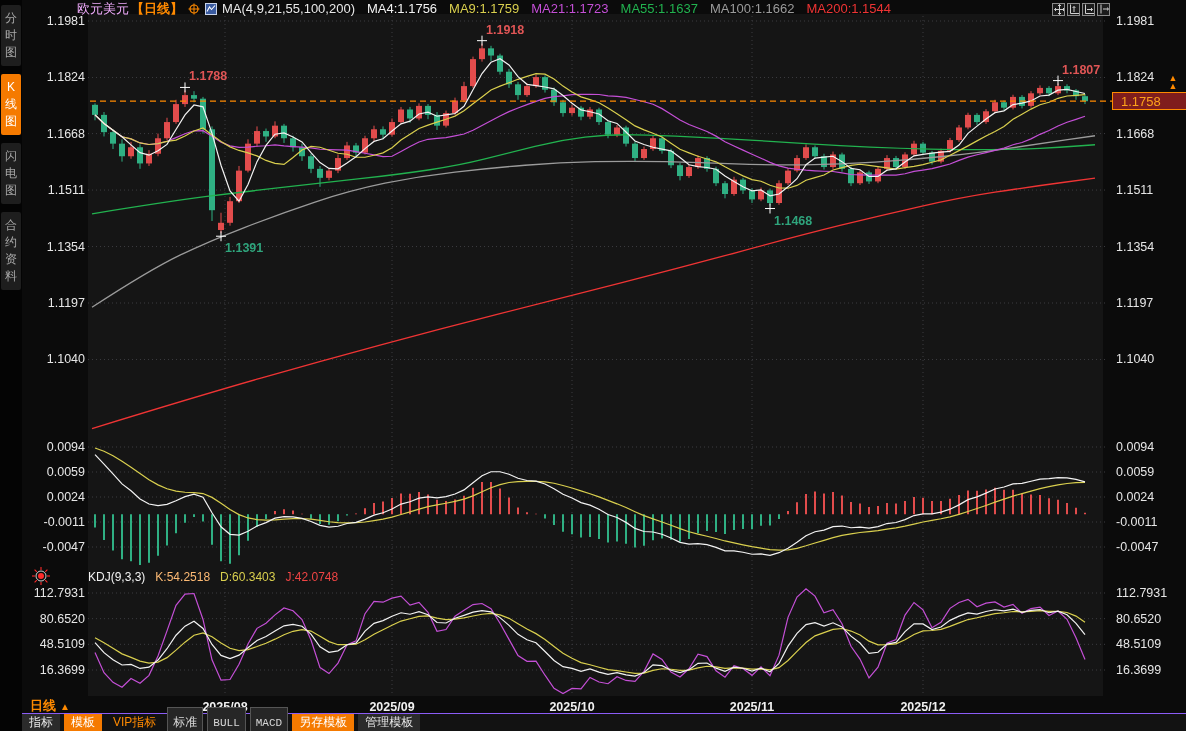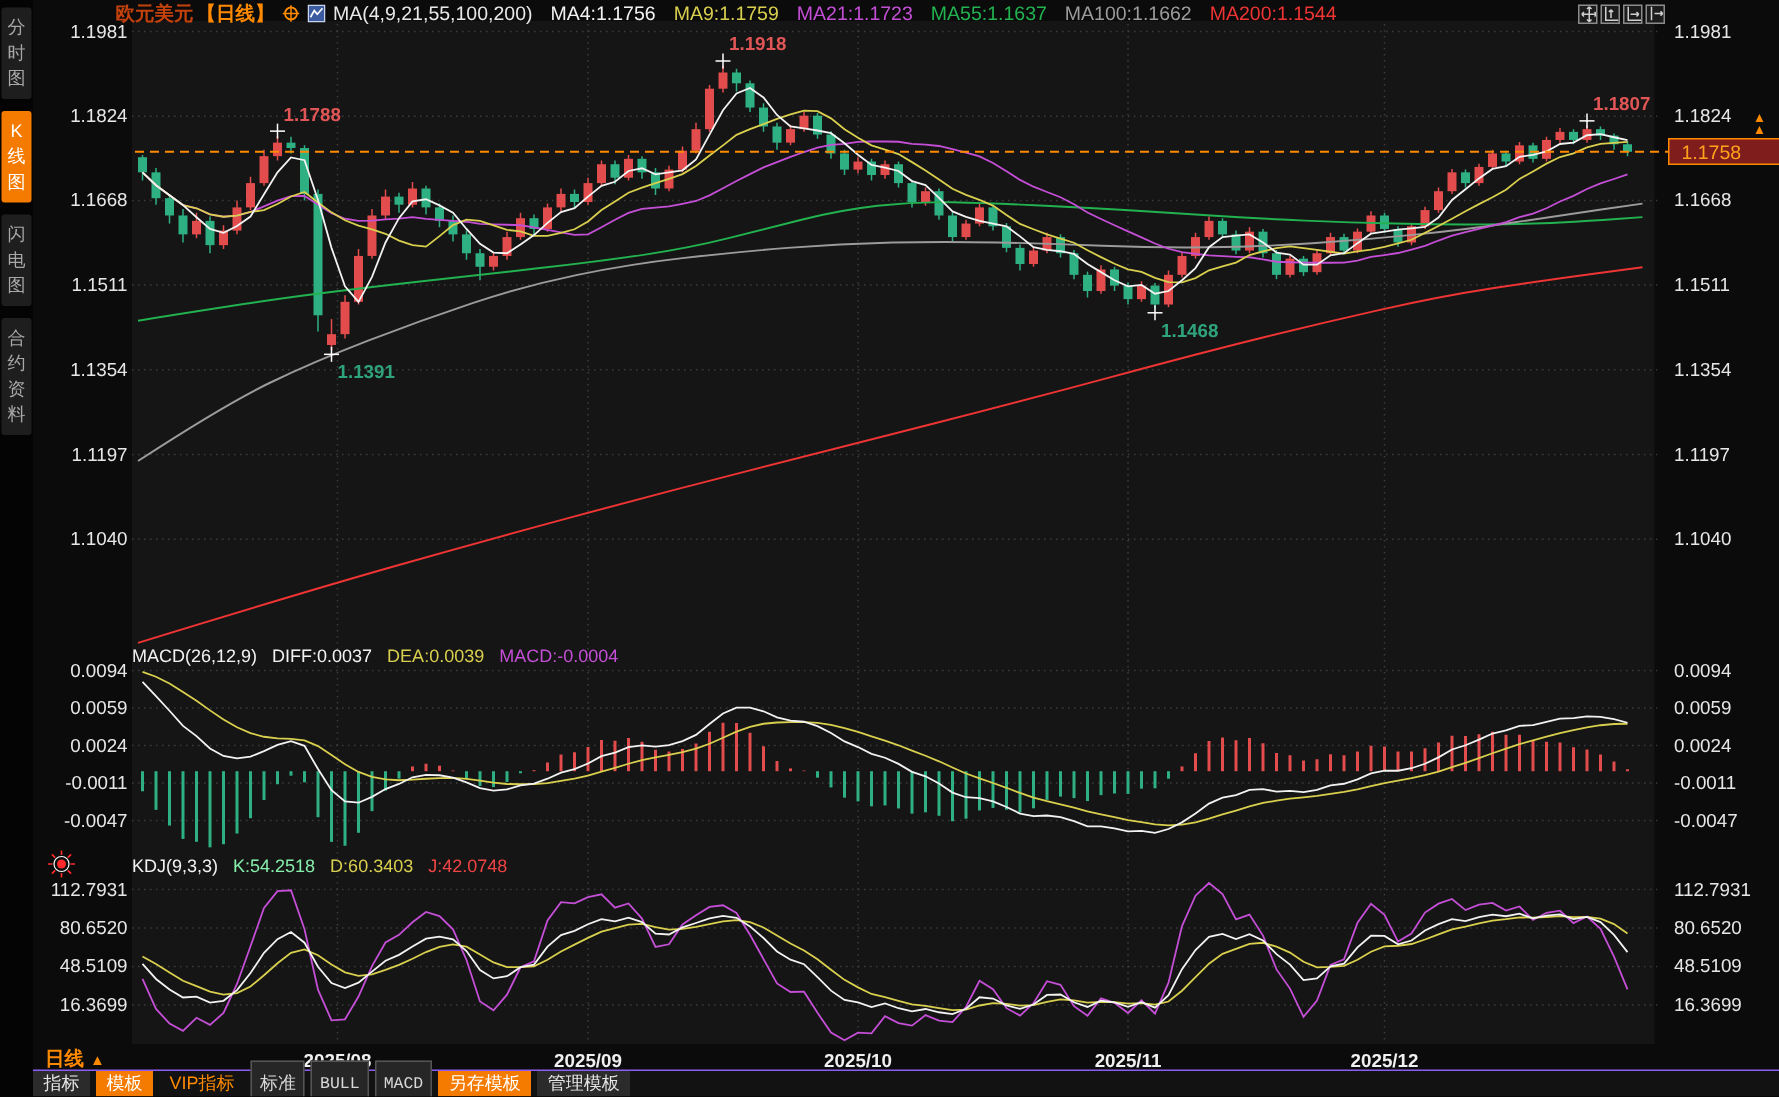--- a/index.html
+++ b/index.html
@@ -11,21 +11,21 @@
   .sidebar{position:absolute;left:0;top:0;width:22px;height:731px;background:#040404;z-index:4;
            display:flex;flex-direction:column;align-items:center;padding-top:5px;box-sizing:border-box;}
   .side-tab{width:20px;background:#1e1e1e;color:#a8a8a8;border-radius:2px;margin-bottom:8px;
             padding:5px 0;text-align:center;cursor:pointer;}
   .side-tab.active{background:#f57a00;color:#fff;}
   .side-tab span{display:block;font-size:12px;line-height:17px;}
 
   
   .topbar{position:absolute;left:77px;top:0;height:17px;display:flex;align-items:center;z-index:5;
           font-size:13px;white-space:nowrap;}
-  .topbar .sym{color:#c2410c;font-weight:bold;}
+  .topbar .sym{color:#f0abfc;font-weight:normal;}
   .topbar .period{color:#ff8a00;font-weight:bold;margin-left:2px;cursor:pointer;}
   .topbar .hicon{margin-left:5px;}
   .topbar .mas{color:#e8e8e8;margin-left:5px;}
   .topbar .mav{margin-left:12px;}
 
   .toolbar{position:absolute;right:76px;top:3px;z-index:5;display:flex;gap:2px;}
   .tool{width:13px;height:13px;border:1px solid #8a8a8a;background:#1c1c1c;box-sizing:border-box;
         display:flex;align-items:center;justify-content:center;cursor:pointer;}
 
   #chart{position:absolute;left:0;top:0;z-index:1;}
@@ -561,22 +561,21 @@
           <path d="M2.5,1.5 V10.5 H11 M4,6.5 H9.5 M9.5,6.5 L8,5 M9.5,6.5 L8,8" fill="none" stroke="#d0d0d0" stroke-width="1"></path>
         </svg>
       </div>
       <div class="tool">
         <svg width="13" height="13">
           <path d="M3,1.5 V10.5 M5,6 H10.5 M10.5,6 L9,4.6 M10.5,6 L9,7.4" fill="none" stroke="#d0d0d0" stroke-width="1"></path>
         </svg>
       </div>
     </div>
 
-  <div class="indhdr" id="macd-header"><span style="color: rgb(242, 242, 242);">MACD(26,12,9)</span><span style="color: rgb(242, 242, 242);">DIFF:0.0037</span><span style="color: rgb(217, 207, 78);">DEA:0.0039</span><span style="color: rgb(196, 79, 214);">MACD:-0.0004</span></div>
-  <div class="indhdr" id="kdj-header"><span style="color: rgb(242, 242, 242);">KDJ(9,3,3)</span><span style="color: #86efac;">K:54.2518</span><span style="color: rgb(217, 207, 78);">D:60.3403</span><span style="color: #ef4444;">J:42.0748</span></div>
+  <div class="indhdr" id="kdj-header"><span style="color: rgb(242, 242, 242);">KDJ(9,3,3)</span><span style="color: #fdba74;">K:54.2518</span><span style="color: rgb(217, 207, 78);">D:60.3403</span><span style="color: #ef4444;">J:42.0748</span></div>
 
   <svg class="sun" width="20" height="20">
     <circle cx="10" cy="10" r="3" fill="#ff2a2a"></circle>
     <circle cx="10" cy="10" r="5" fill="none" stroke="#fff" stroke-width="0.8"></circle>
     <g stroke="#ff2a2a" stroke-width="1.1">
       <line x1="10" y1="1" x2="10" y2="4"></line>
         <line x1="10" y1="16" x2="10" y2="19"></line>
       <line x1="1" y1="10" x2="4" y2="10"></line>
         <line x1="16" y1="10" x2="19" y2="10"></line>
       <line x1="3.6" y1="3.6" x2="5.8" y2="5.8"></line>

